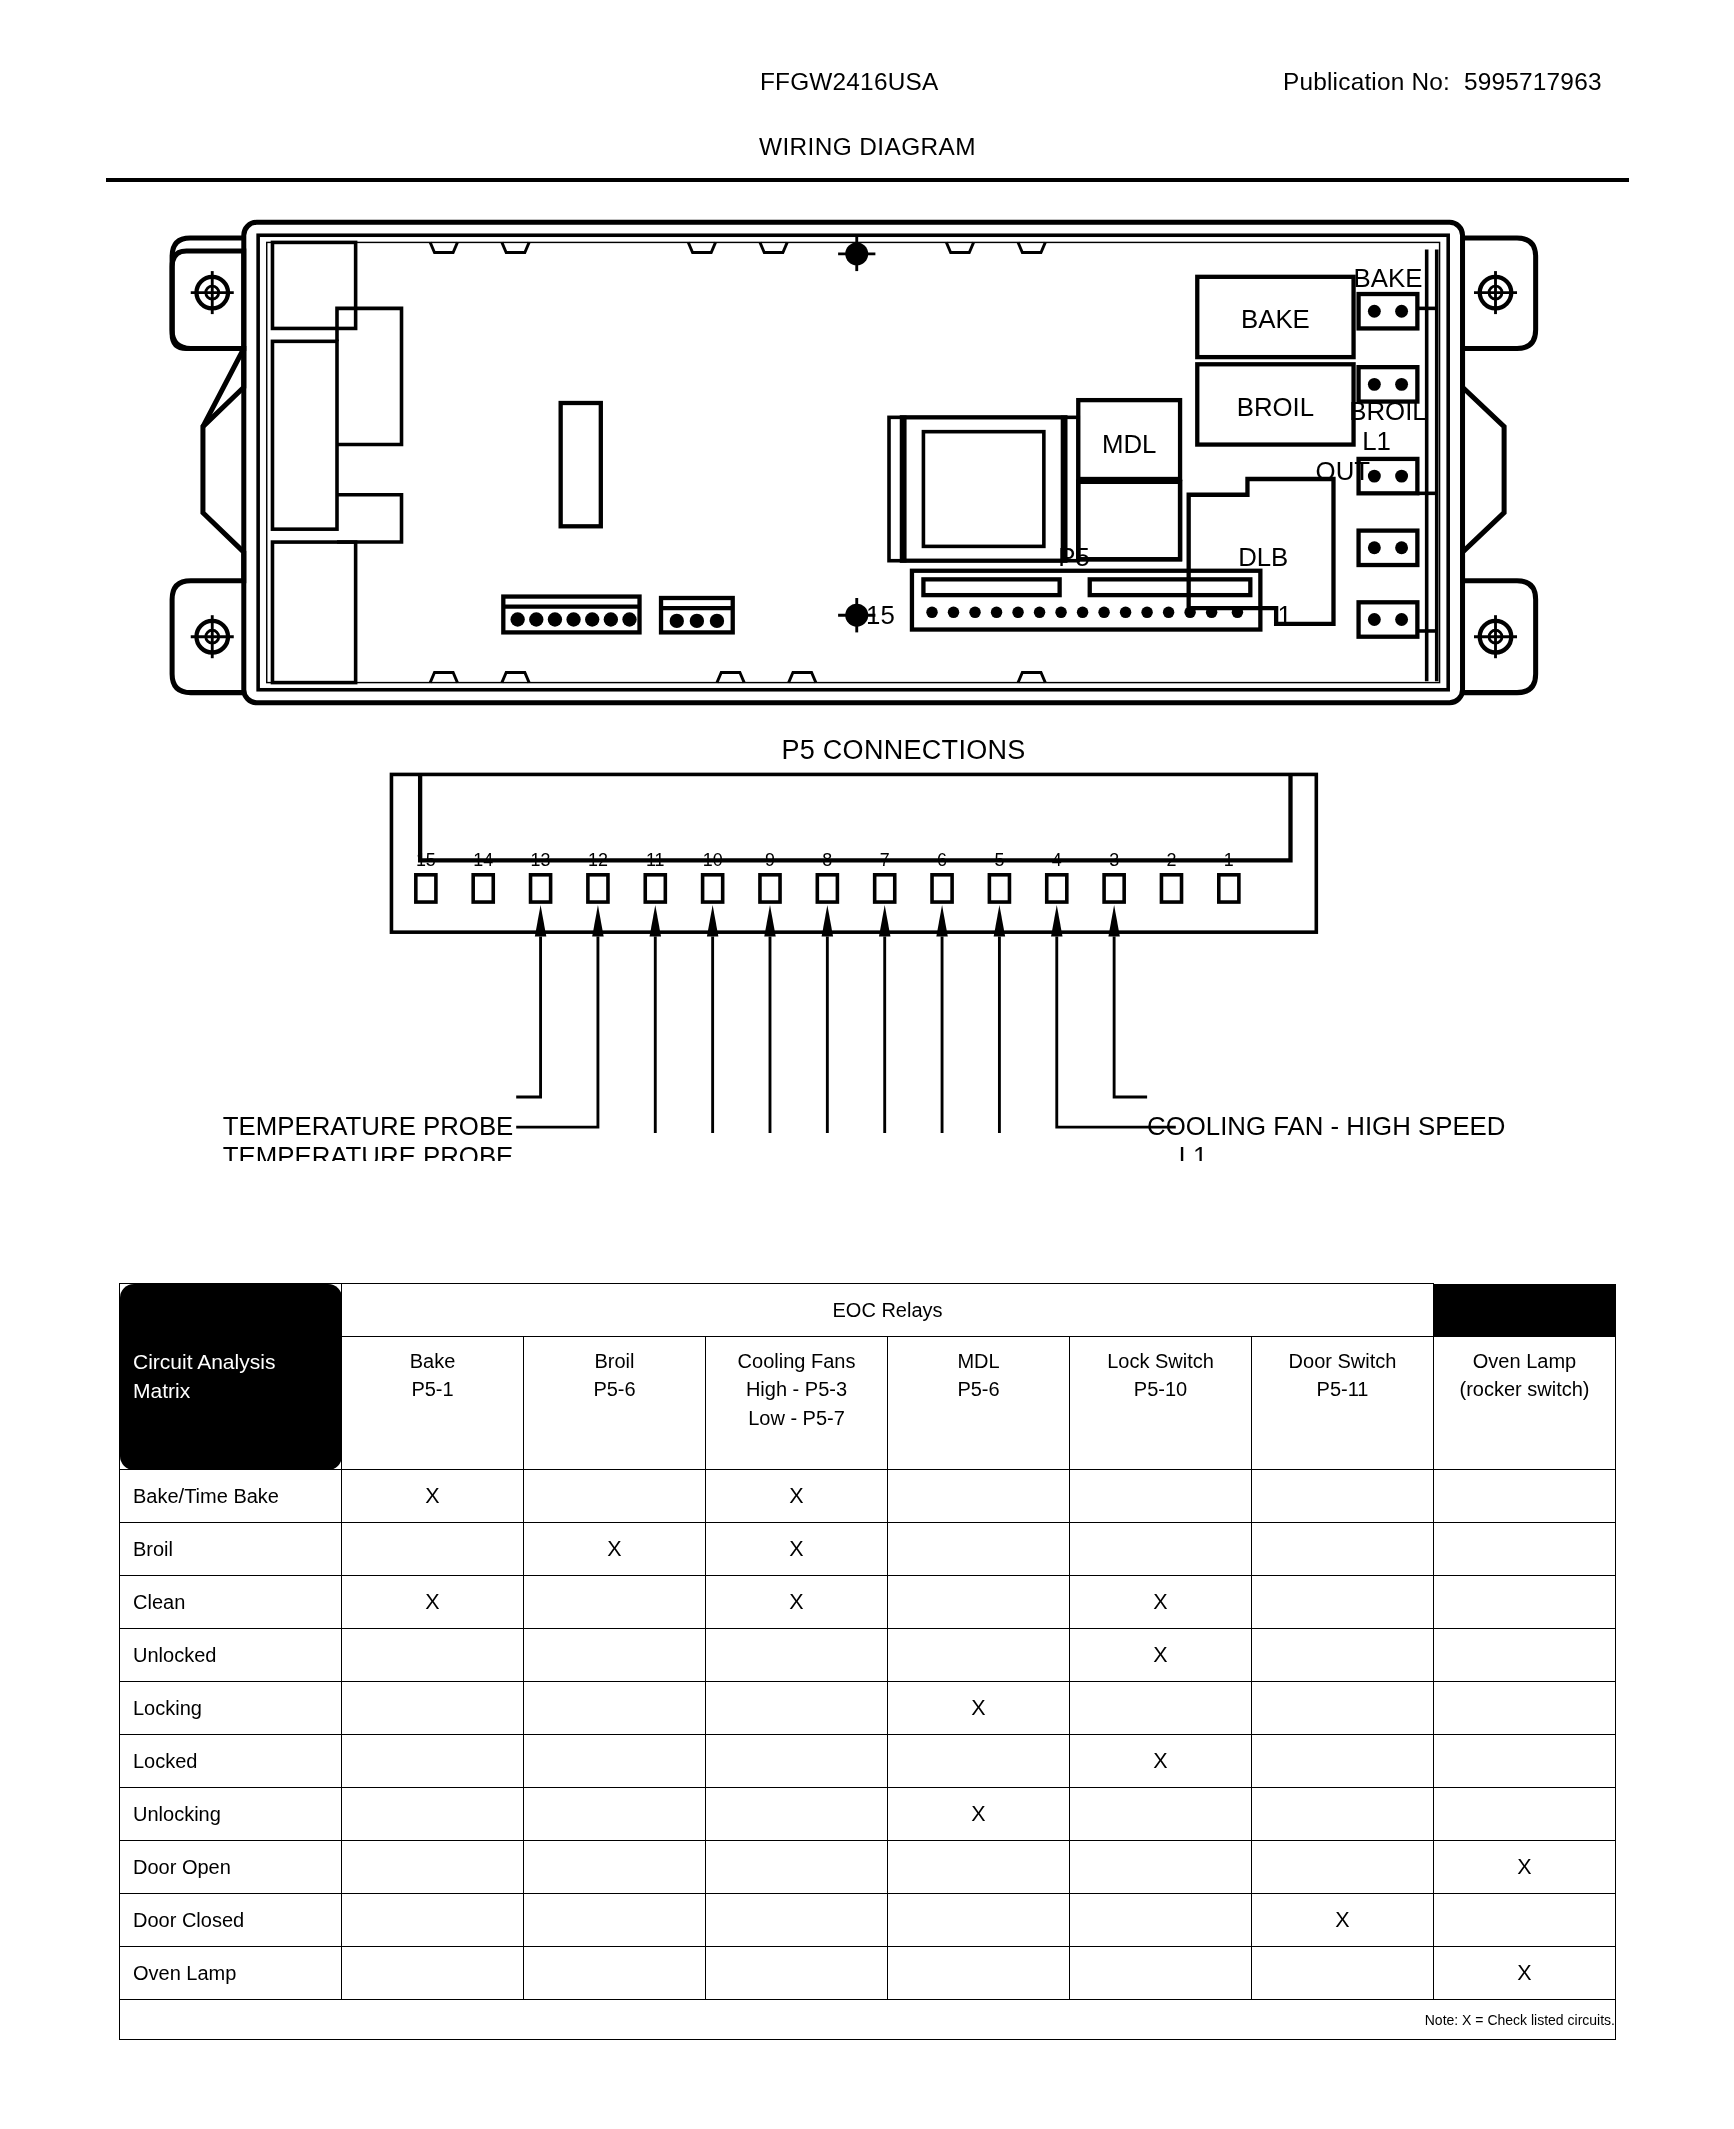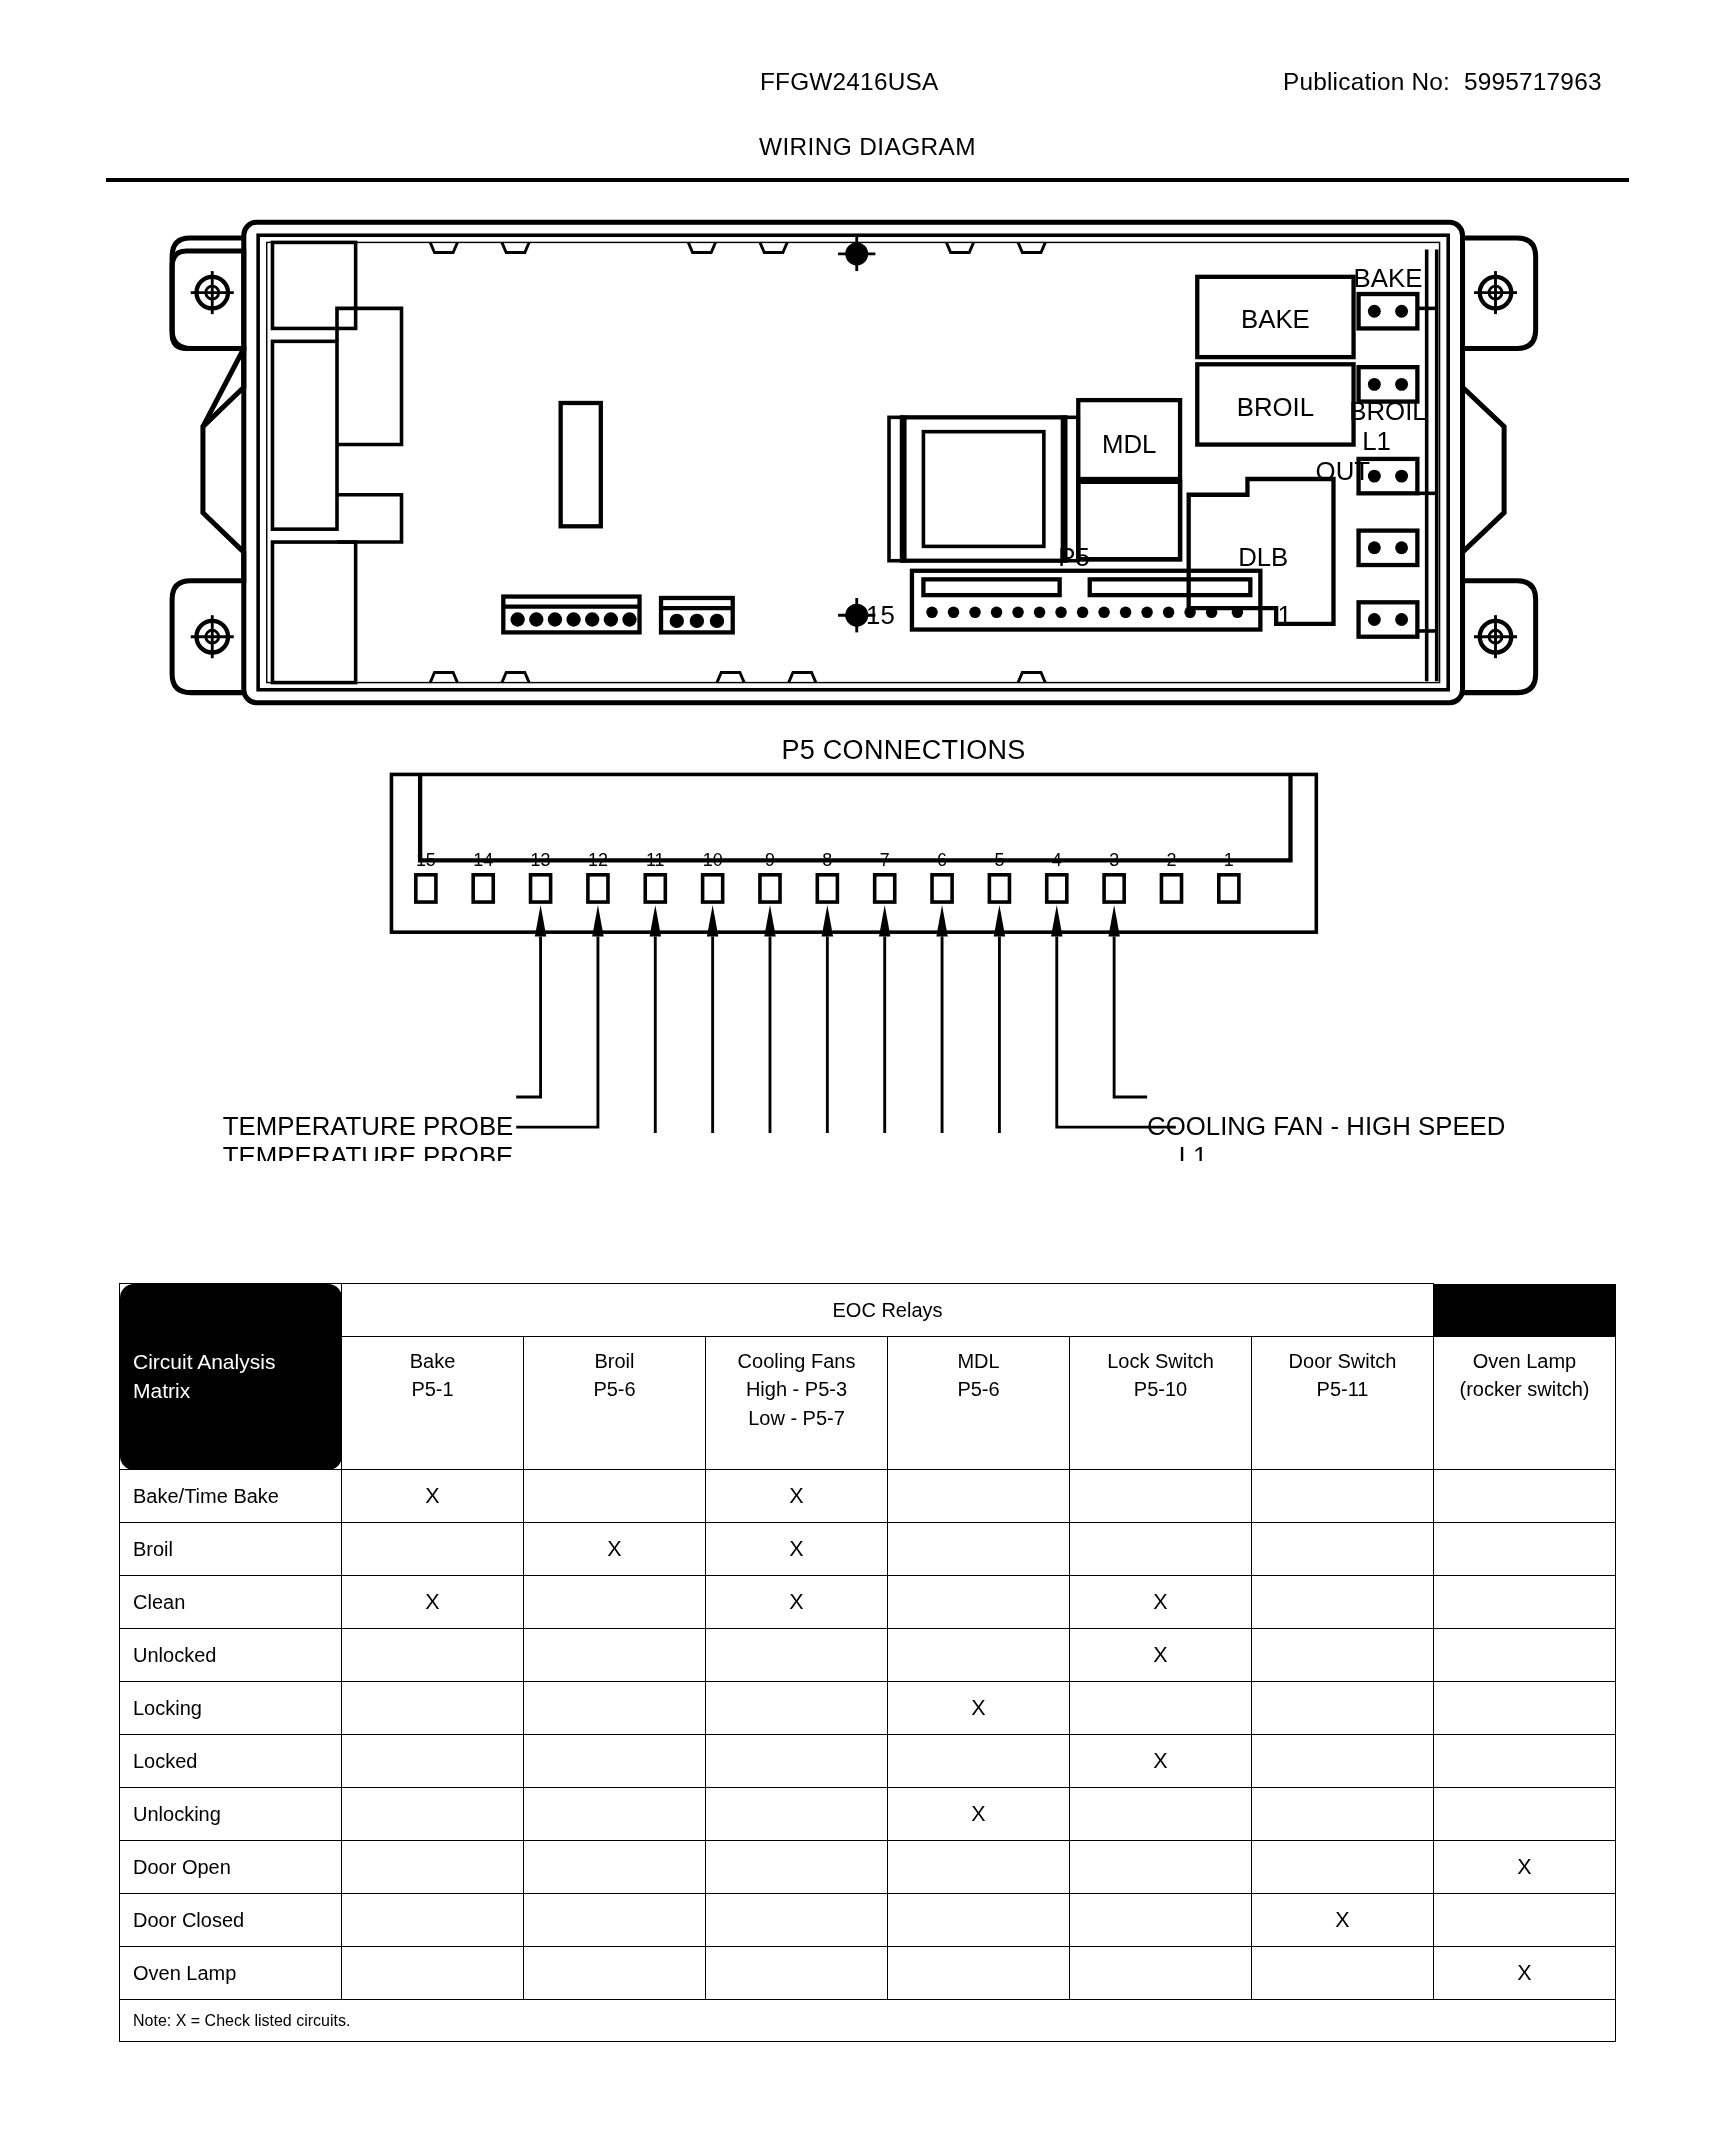--- a/index.html
+++ b/index.html
@@ -111,23 +111,23 @@
     vertical-align: middle;
     font-size: 20px;
   }
   .mark-cell {
     text-align: center;
     vertical-align: middle;
     height: 52px;
     font-size: 21.5px;
   }
   .note-cell {
-    text-align: left;
+    text-align: right;
     padding: 11.5px 0 11.5px 13px !important;
-    font-size: 16px;
+    font-size: 14px;
   }
 </style>
 </head>
 <body>
 
 <div class="page">
 
   <div id="header-model">FFGW2416USA</div>
   <div id="header-pub">Publication No:  5995717963</div>
   <div id="doc-title">WIRING DIAGRAM</div>

